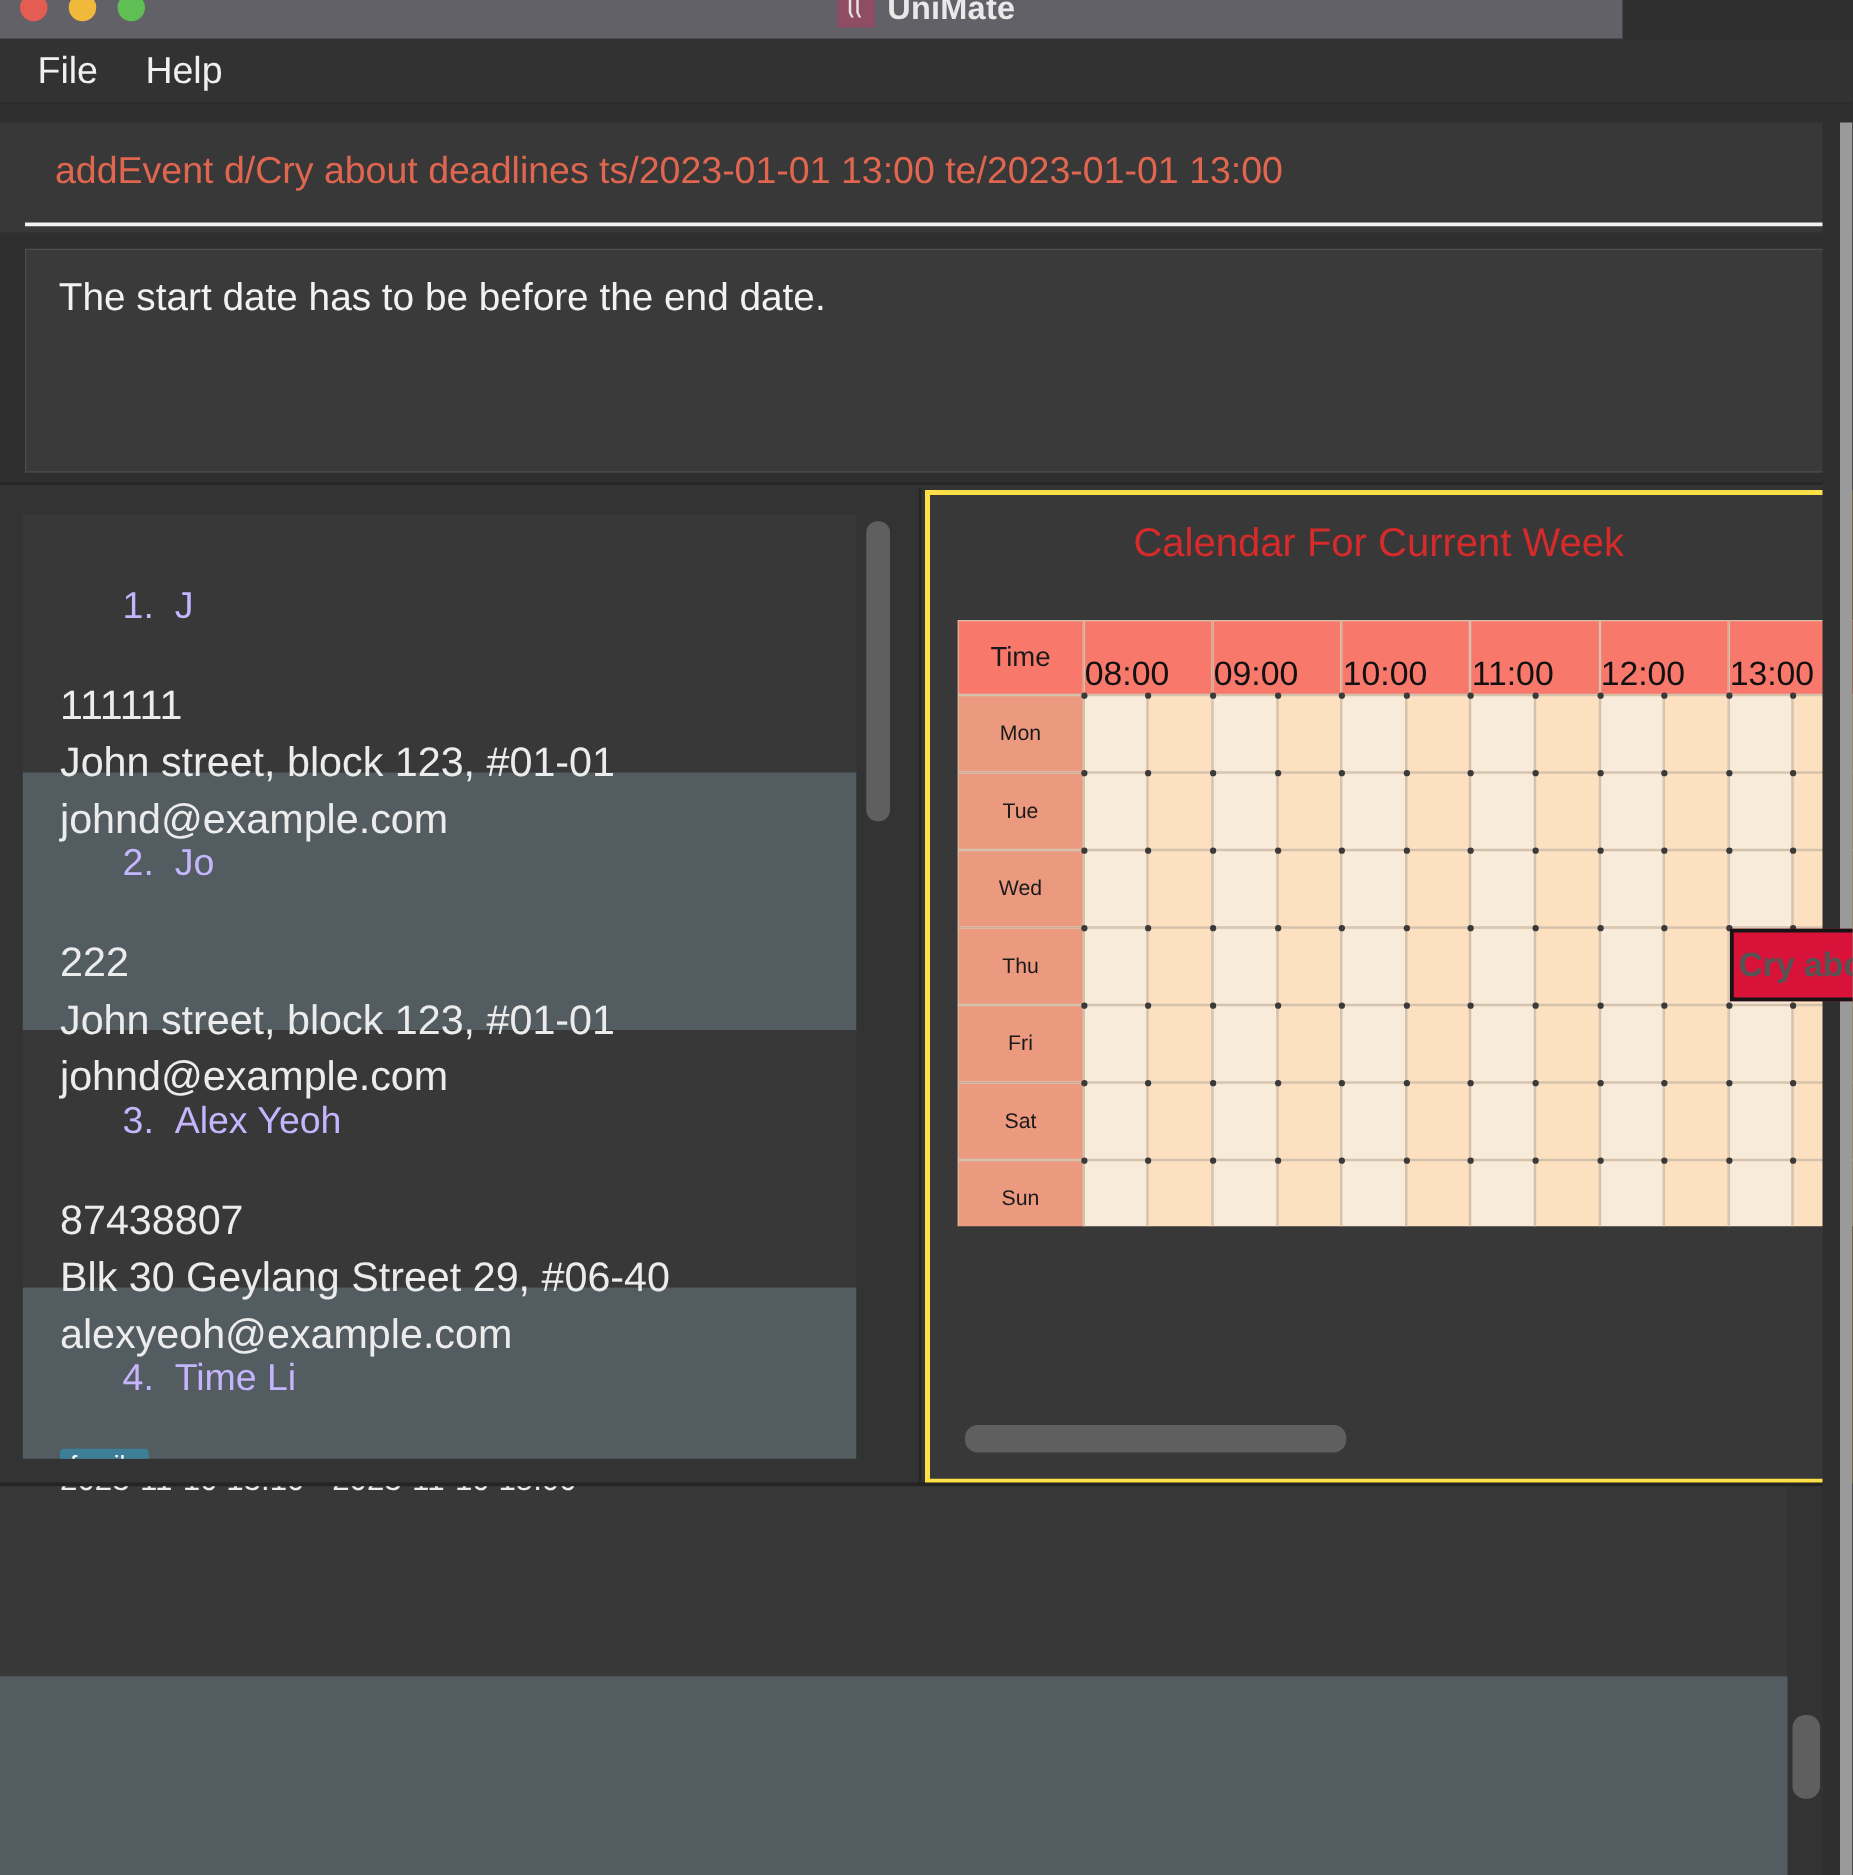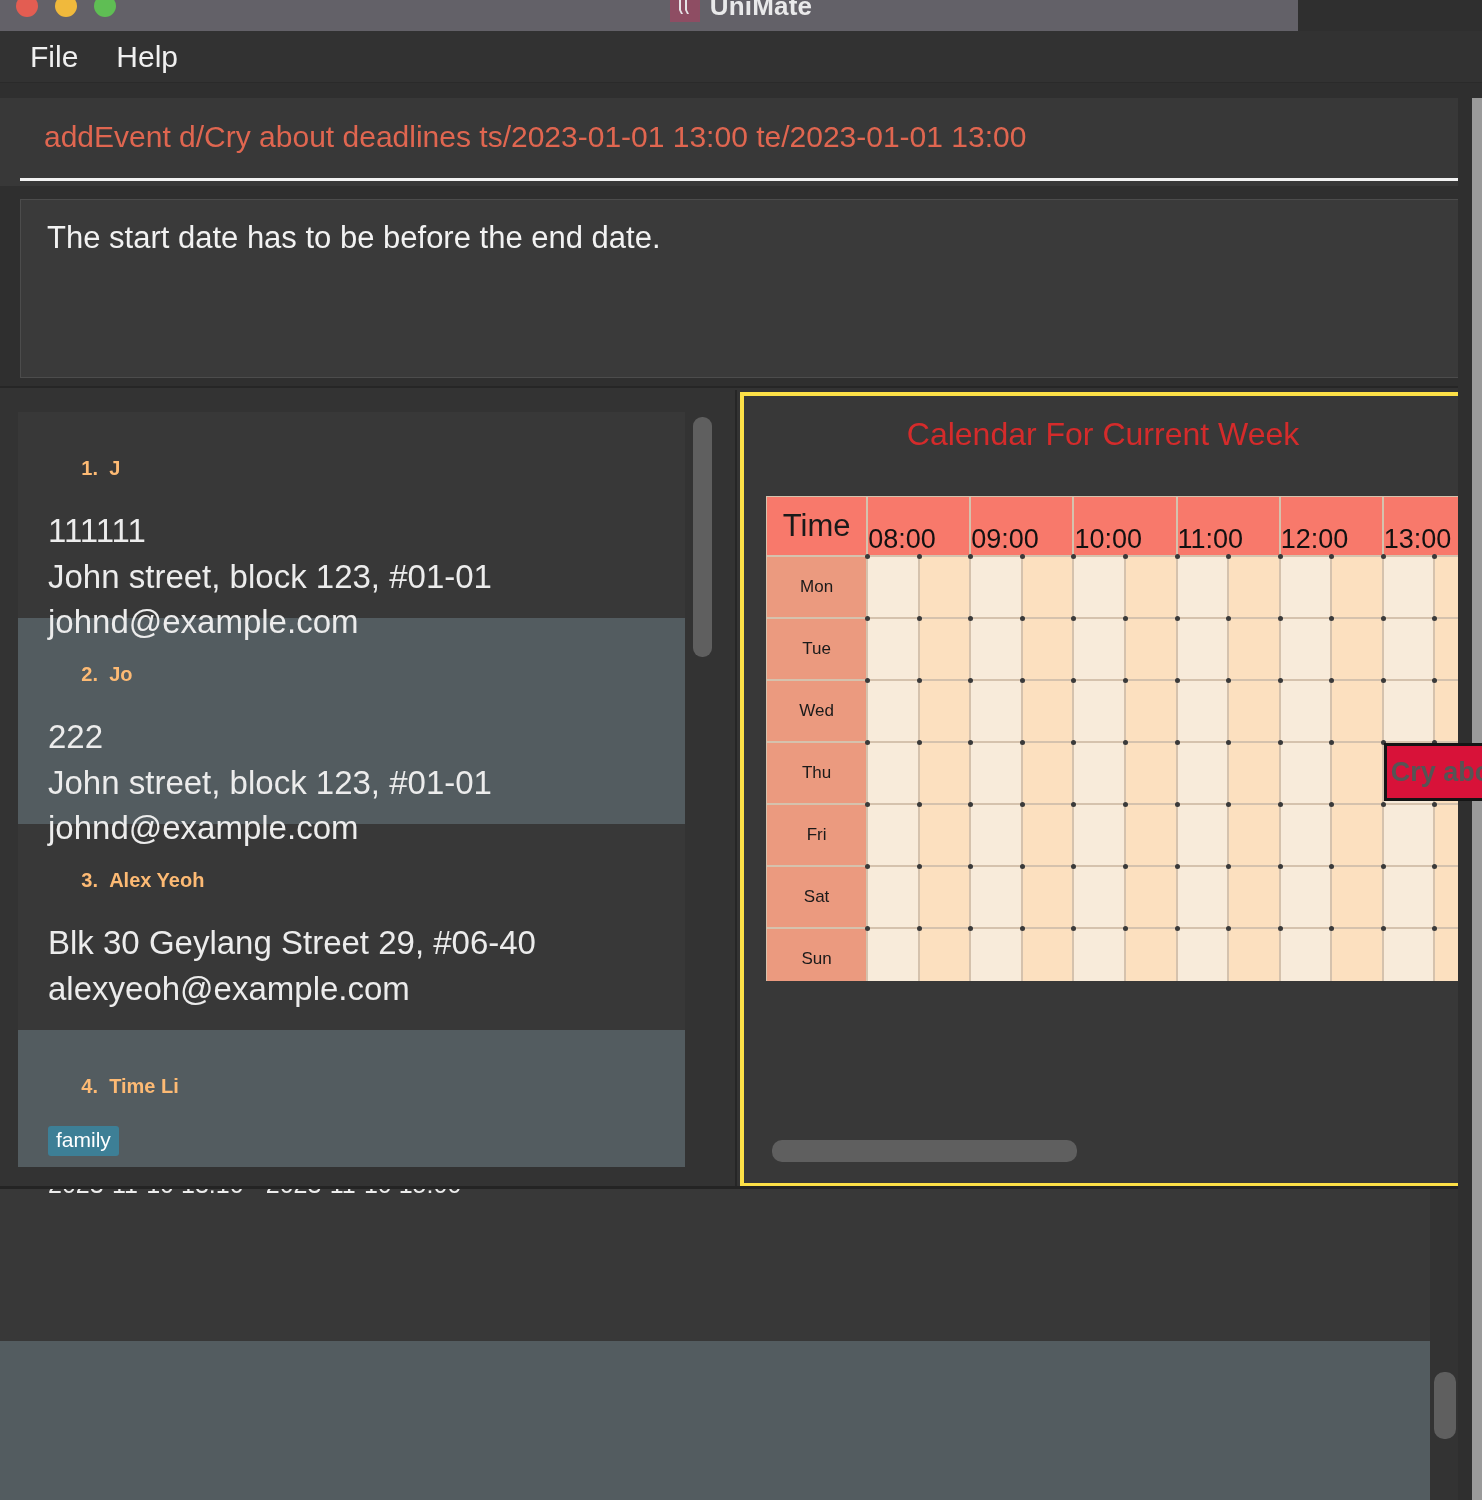--- a/index.html
+++ b/index.html
@@ -152,25 +152,24 @@
     overflow: hidden;
   }
   .contact-card {
     box-sizing: border-box;
     width: 667px;
     padding: 22px 0 22px 30px;
   }
   .contact-card.odd  { background: #383838; }
   .contact-card.even { background: #535c60; }
   .contact-name {
-    font-size: 20px;
-    color: #fdba74;
+    font-size: 30px;
+    color: #c4b5fd;
     margin-bottom: 5px;
     white-space: pre;
-    font-weight: bold;
   }
   .contact-line {
     font-size: 33px;
     color: #ececec;
     line-height: 1.38;
     white-space: pre;
   }
   .tag-row { margin: 4px 0 4px 0; }
   .tag {
     display: inline-block;
@@ -225,21 +224,21 @@
   }
   table.cal td {
     border: 1px solid #d5c2ad;
     padding: 0;
     margin: 0;
   }
   td.corner {
     width: 100px; height: 58px;
     background: #f8796b;
     color: #1a1a1a;
-    font-size: 31px;
+    font-size: 22px;
     text-align: center;
     vertical-align: middle;
   }
   td.timehead {
     height: 58px;
     background: #f8796b;
     color: #111111;
     font-size: 27px;
     vertical-align: bottom;
     padding-left: 3px;
@@ -392,20 +391,21 @@
     </div>
     <div class="contact-line">222</div>
     <div class="contact-line">John street, block 123, #01-01</div>
     <div class="contact-line">johnd@example.com</div>
   </div>
 
   <div class="contact-card odd" style="height:206px;">
     <div class="contact-name">
       <span>3.</span><span>&nbsp;&nbsp;</span><span>Alex Yeoh</span>
     </div>
+    <div class="contact-line">87438807</div>
     <div class="contact-line">Blk 30 Geylang Street 29, #06-40</div>
     <div class="contact-line">alexyeoh@example.com</div>
   </div>
 
   <div class="contact-card even" style="height:160px;">
     <div class="contact-name">
       <span>4.</span><span>&nbsp;&nbsp;</span><span>Time Li</span>
     </div>
     <div class="tag-row">
       <span class="tag">family</span>

